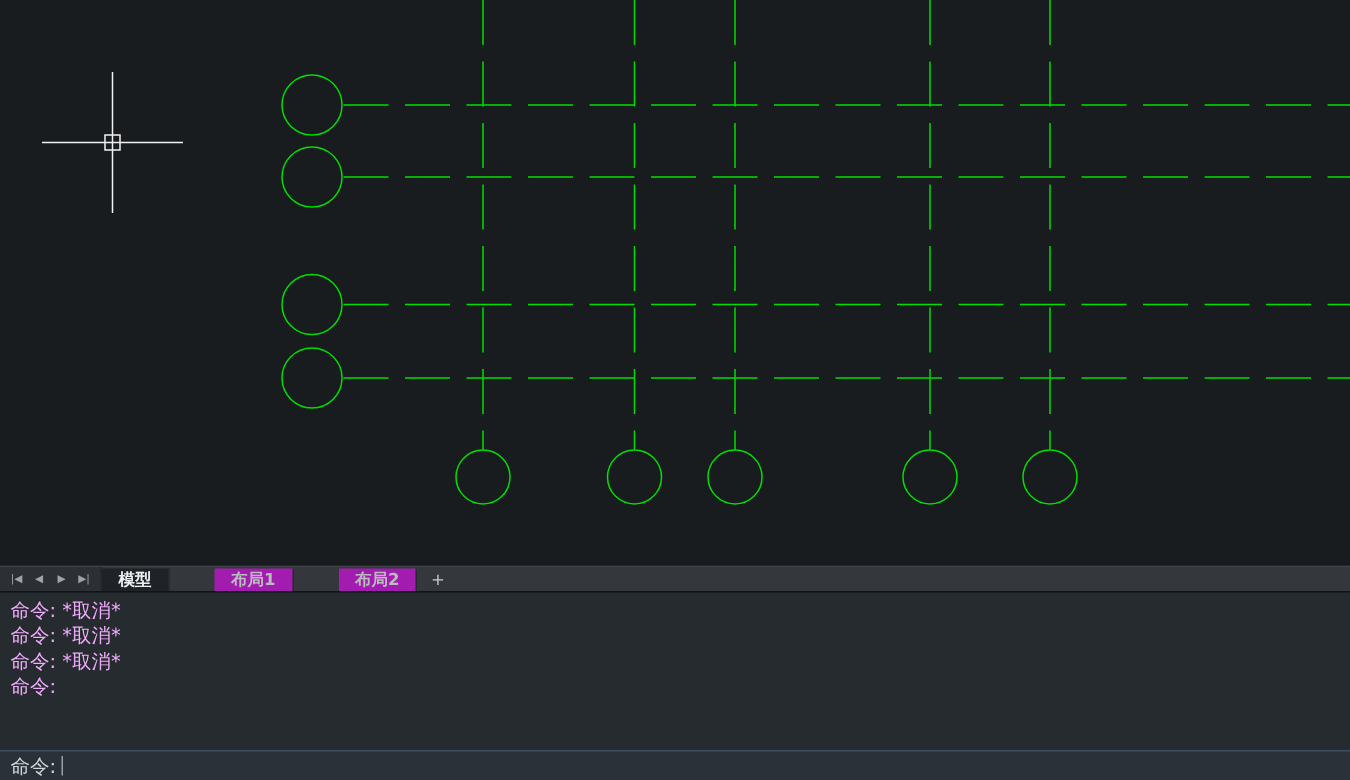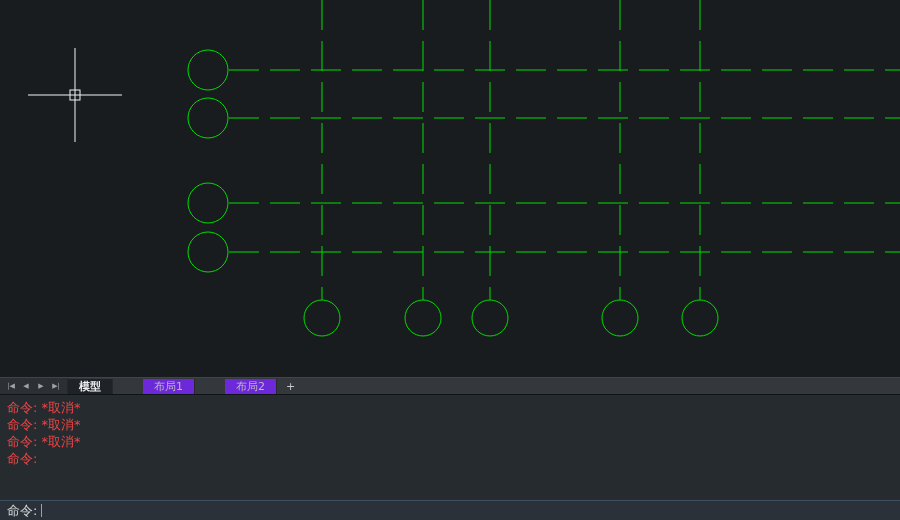--- a/index.html
+++ b/index.html
@@ -39,25 +39,26 @@
   }
   .navbtn {
     min-width: 12px; height: 13px;
     display: flex; align-items: center; justify-content: center;
     font-size: 7px; color: #9fa4a9; cursor: default;
   }
   .tabs { display: flex; align-items: flex-end; gap: 30px; }
   .tab {
     display: flex; align-items: center;
     padding: 0 11px;
-    background: #6d28d9;
+    background: #a21caf;
     border-right: 1px solid #26292d;
     color: #b9bcbf;
     cursor: default;
     white-space: nowrap;
+    font-weight: bold;
   }
   .tab.active {
     background: #1f2328;
     color: #eceef0;
     font-weight: bold;
   }
   .addtab {
     display: flex; align-items: center;
     padding: 0 9px;
     color: #c7cacd;
@@ -70,21 +71,21 @@
     background: #262b2f;
     border-top: 1px solid #101418;
     display: flex; flex-direction: column;
     font-family: "DejaVu Sans", "Liberation Sans", sans-serif;
   }
   .cmd-history {
     flex: 1 1 auto;
     padding: 4px 7px 0 7px;
     font-size: 13px;
     line-height: 17px;
-    color: #ef4444;
+    color: #f0abfc;
     overflow: hidden;
   }
   .cmd-history .hline { height: 17px; white-space: pre; }
   .cmd-input {
     flex: 0 0 auto;
     height: 20px;
     background: #2b3138;
     border-top: 1px solid #3d4f61;
     display: flex; align-items: center;
     padding: 0 7px;

